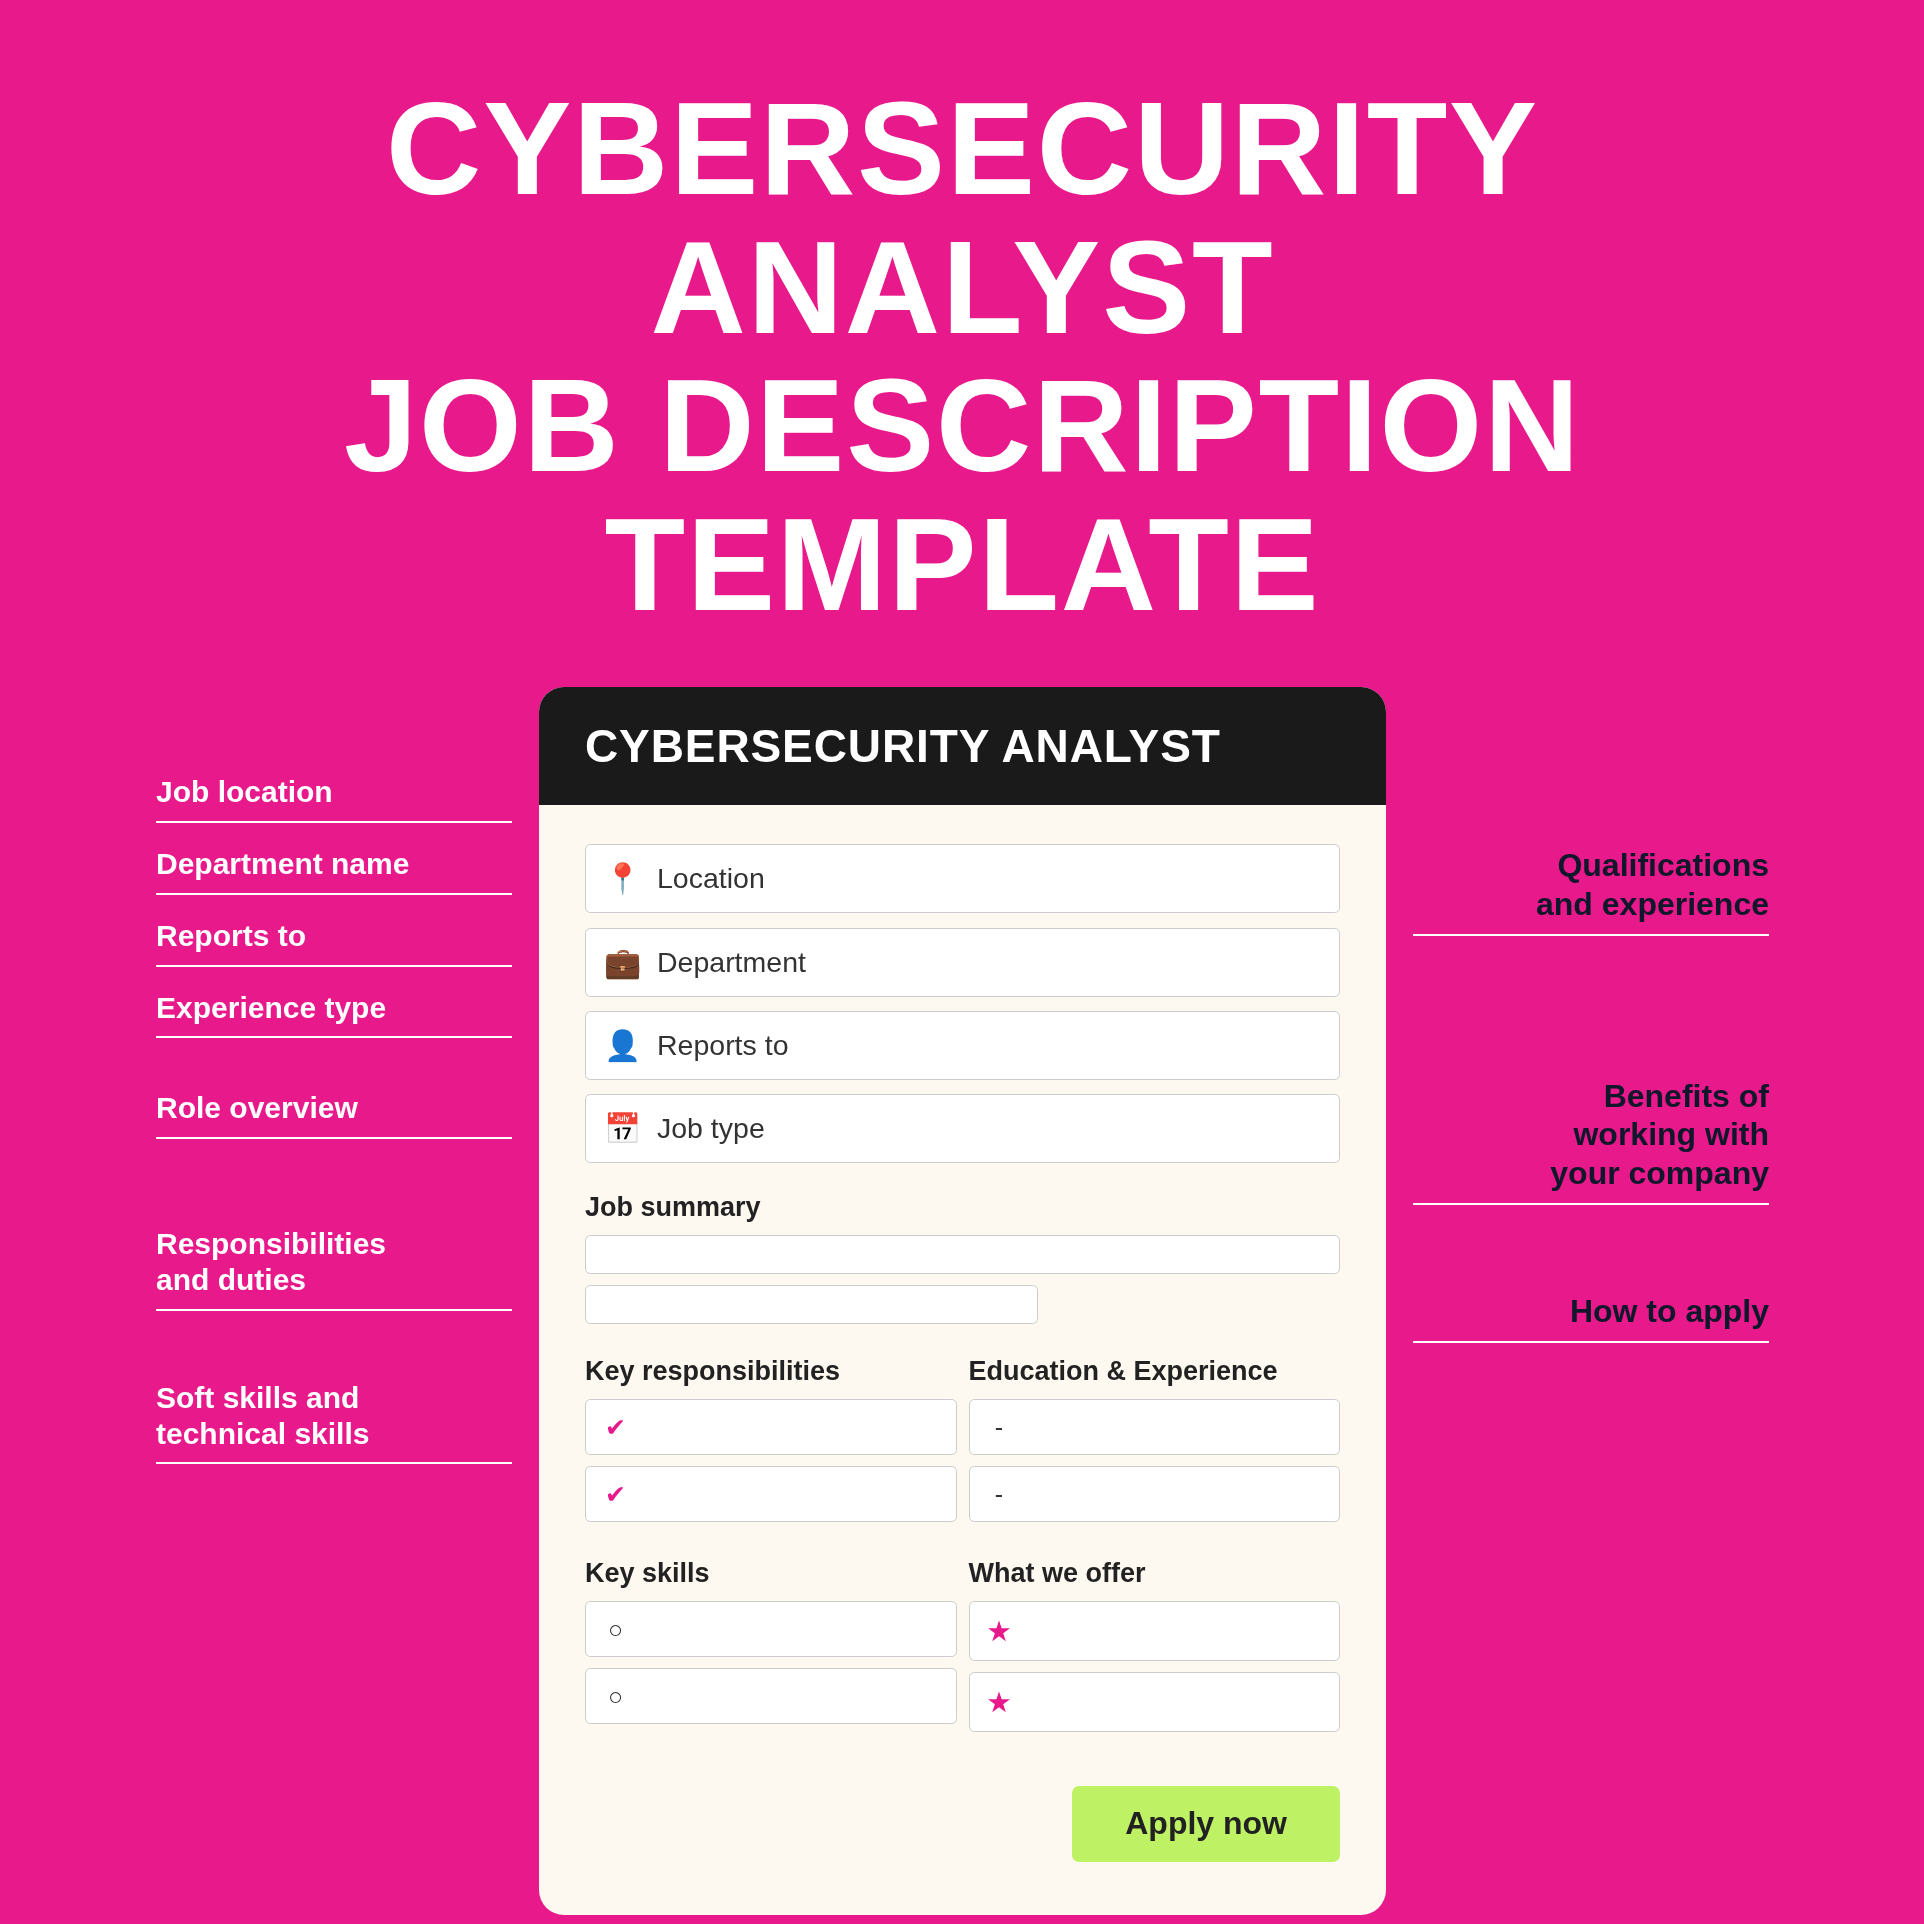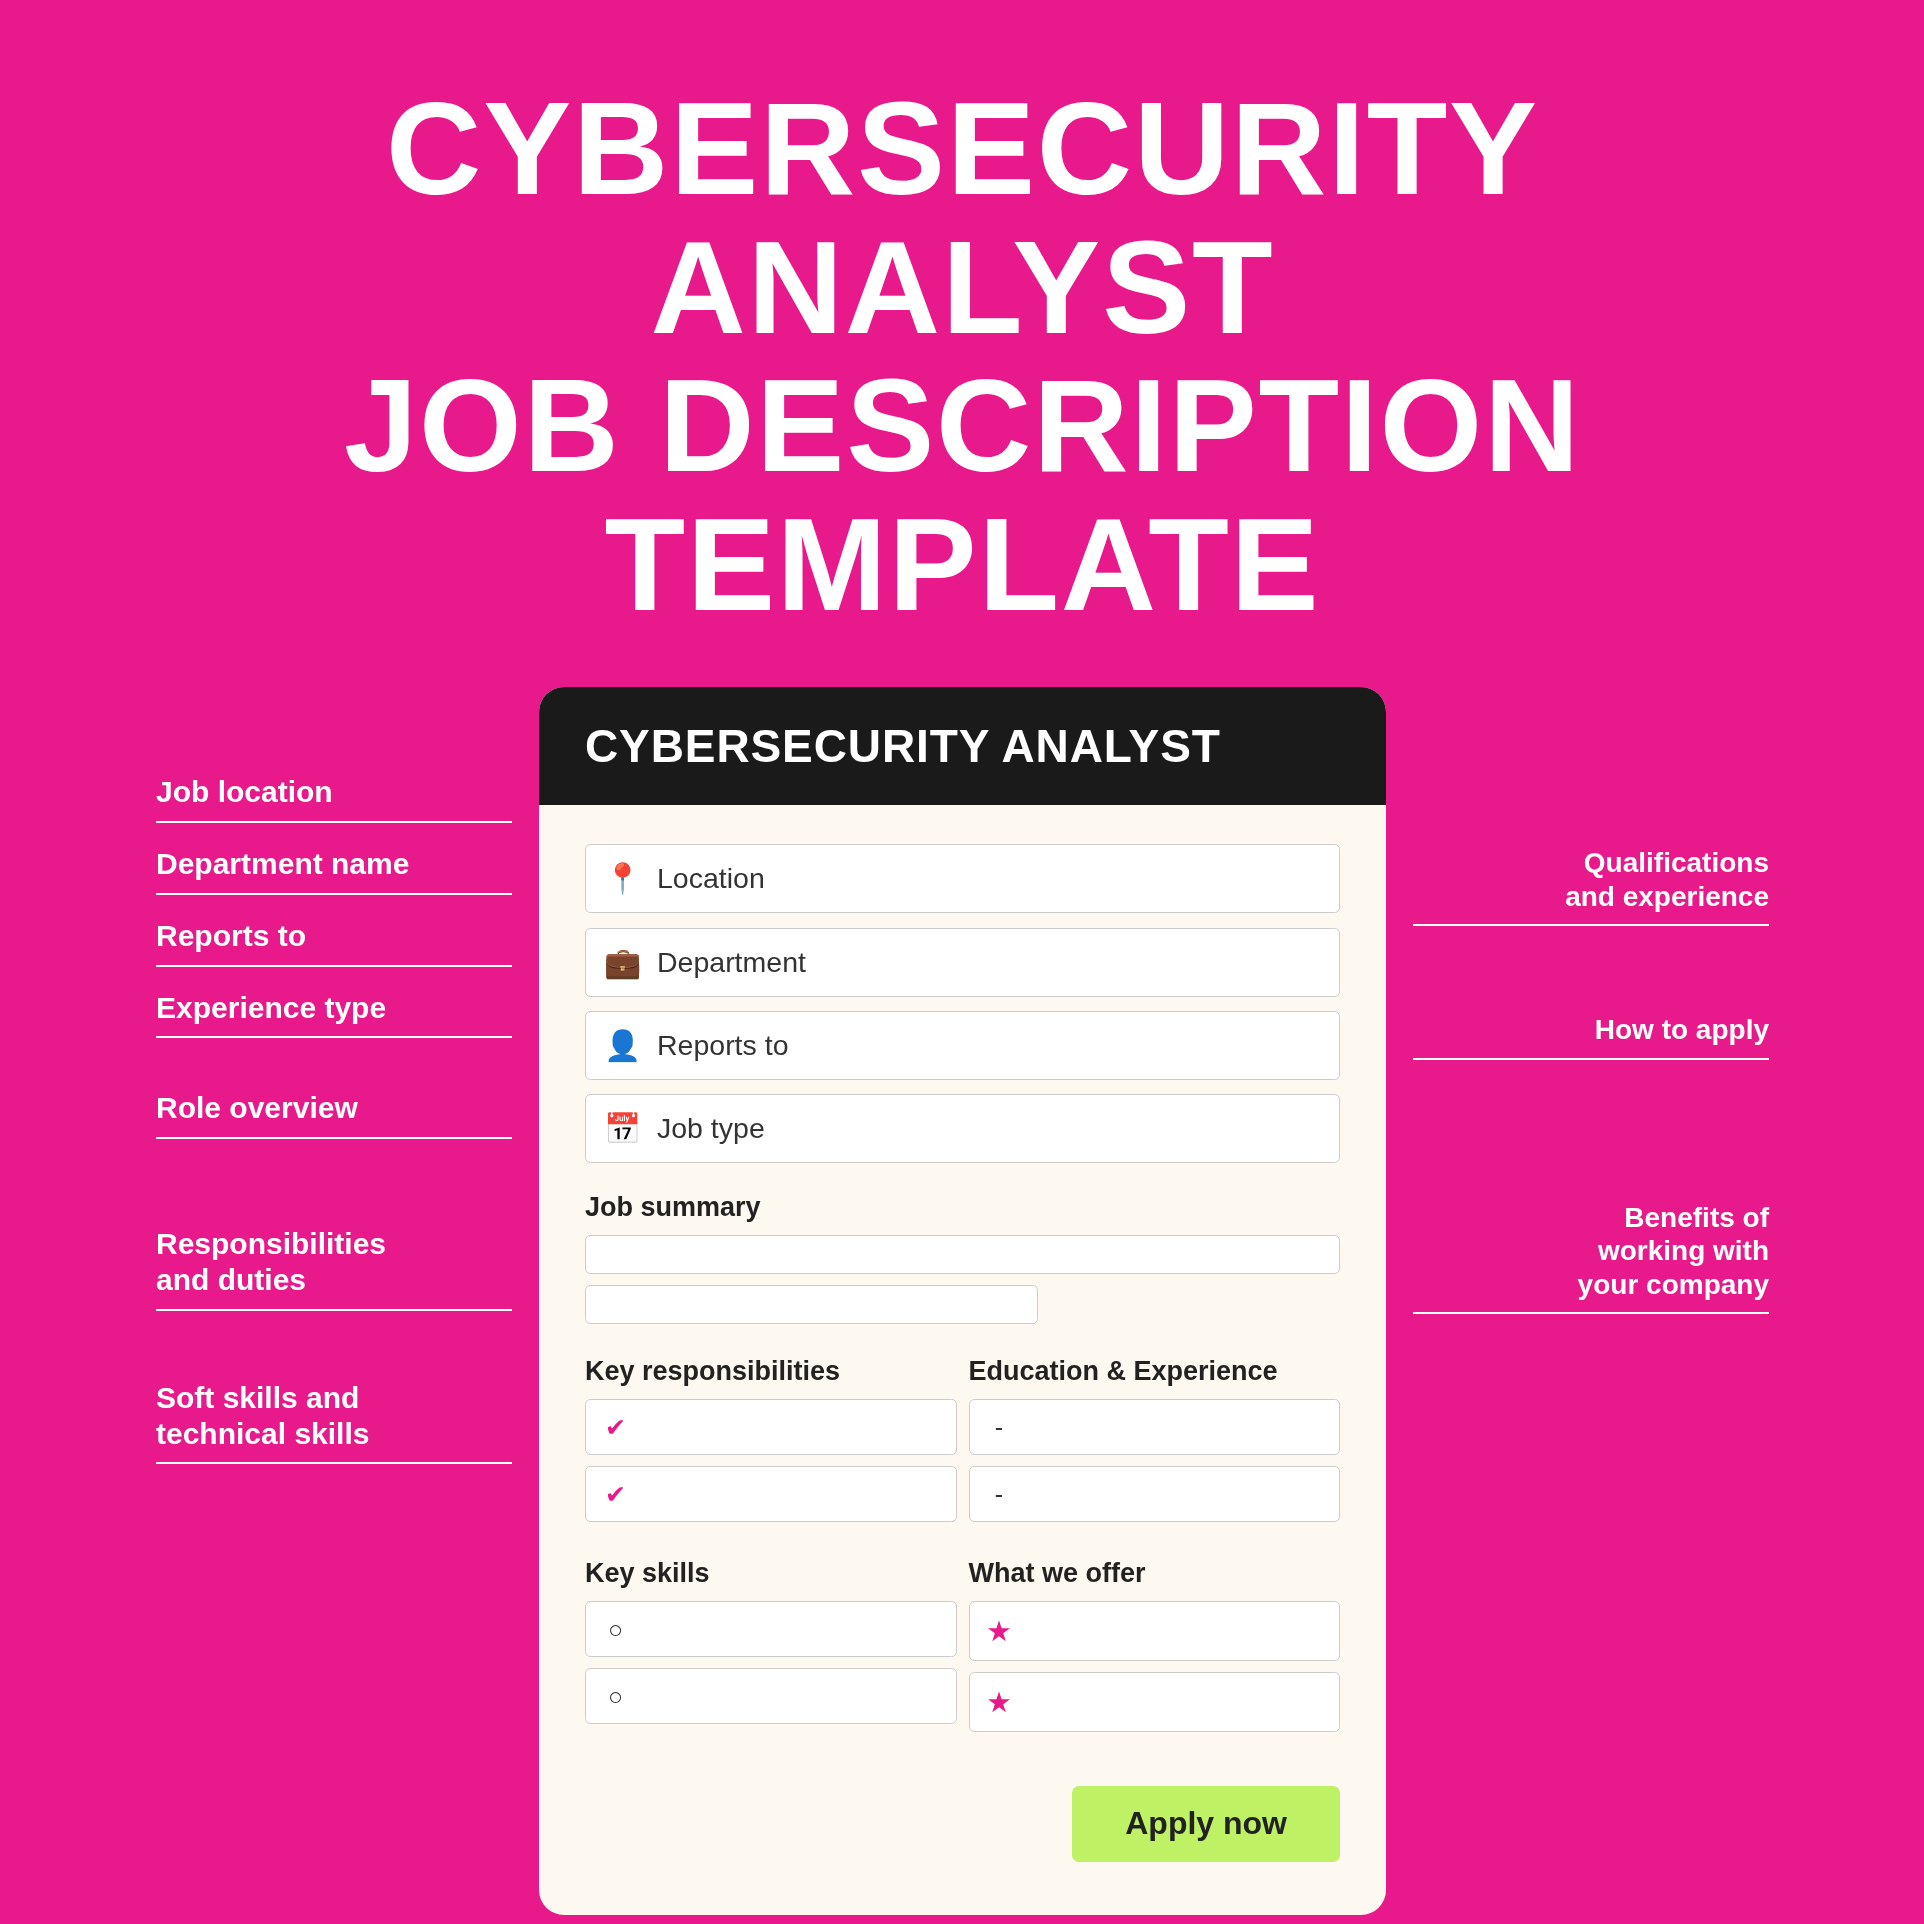--- a/index.html
+++ b/index.html
@@ -186,23 +186,23 @@
       flex-shrink: 0;
       margin-top: 143px;
     }
     .right-sidebar .sidebar-item {
       border-bottom: 2.7px solid #fff;
       padding: 16px 0 10.7px;
       margin-bottom: 7.1px;
       text-align: right;
     }
     .right-sidebar .sidebar-item span {
-      font-size: 28px;
+      font-size: 32px;
       font-weight: 900;
-      color: #ffffff;
+      color: #0f172a;
       display: block;
       line-height: 1.2;
     }
   </style>
 </head>
 <body>
 
 <div class="header">
   <h1>
     <span>CYBERSECURITY ANALYST</span><br>
@@ -331,23 +331,23 @@
       <button class="apply-btn">Apply now</button>
     </div>
 
   </div>
 
   <div class="right-sidebar">
 
     <div class="sidebar-item">
       <span>Qualifications<br>and experience</span>
     </div>
+    <div class="sidebar-item" style="margin-top: 125px;">
+      <span>Benefits of<br>working with<br>your company</span>
+    </div>
     <div class="sidebar-item" style="margin-top: 71px;">
       <span>How to apply</span>
     </div>
-    <div class="sidebar-item" style="margin-top: 125px;">
-      <span>Benefits of<br>working with<br>your company</span>
-    </div>
 
   </div>
 
 </div>
 
 
 </body></html>

